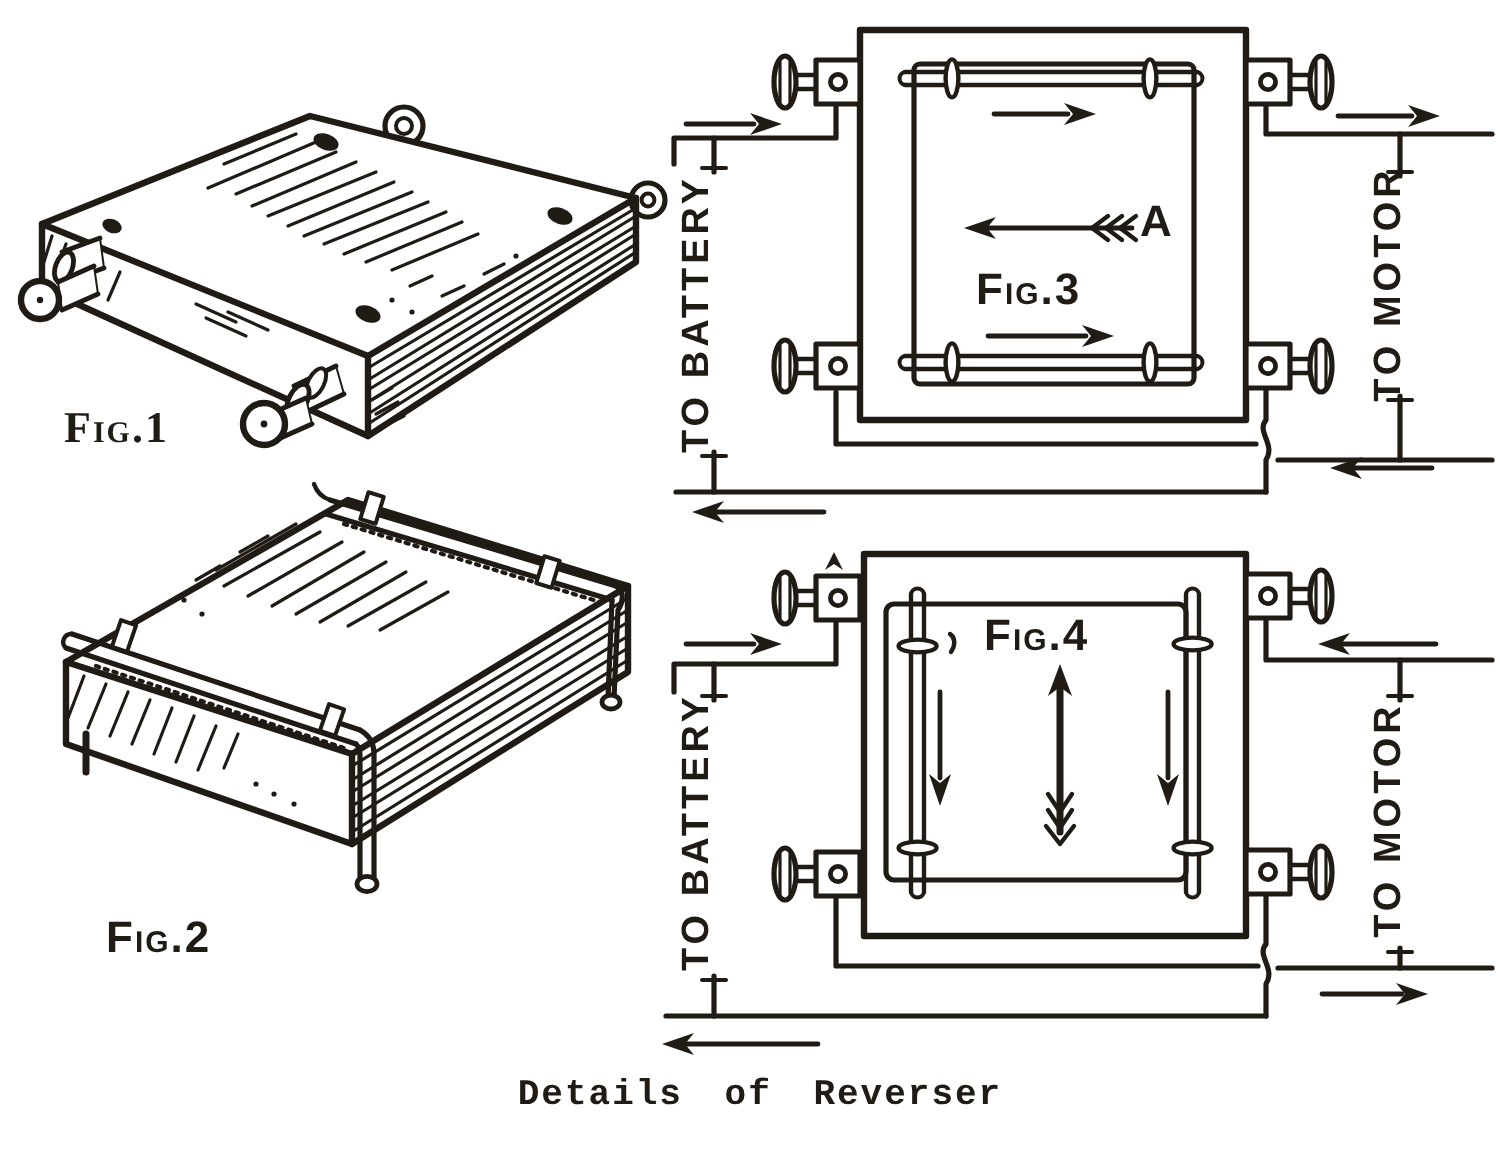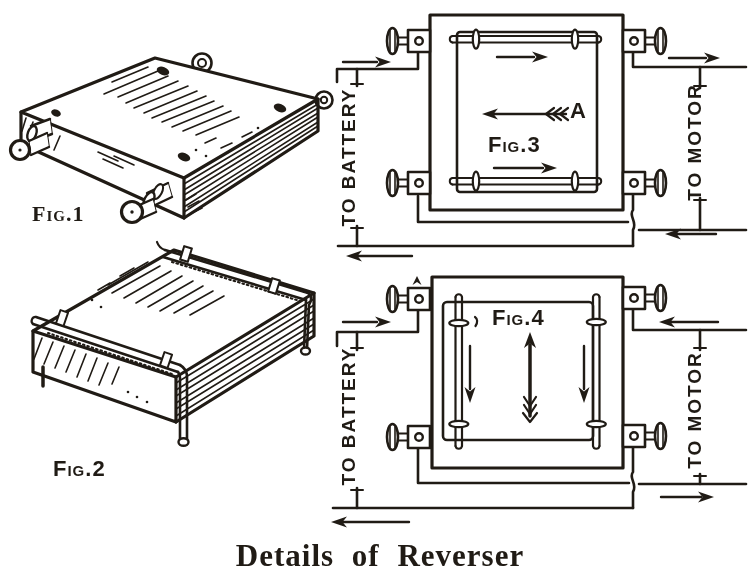--- a/index.html
+++ b/index.html
@@ -12,21 +12,21 @@
   .w32{stroke-width:3.2} .w26{stroke-width:2.6} .w24{stroke-width:2.4} .w22{stroke-width:2.2}
   .w2{stroke-width:2} .w16{stroke-width:1.6} .w35{stroke-width:3.5}
   .ink{fill:var(--ink); stroke:none;}
   .wf{fill:var(--paper);}
   .dash{stroke-dasharray:1.6 3; stroke-width:2.1;}
   .lbl { position:absolute; color:var(--ink); font-weight:bold; }
   .figlbl { font-size:22px; font-variant:small-caps; letter-spacing:1px; white-space:nowrap; }
   .vlbl { width:160px; height:22px; line-height:22px; font-size:19px; letter-spacing:2px;
           text-align:center; transform:rotate(-90deg); white-space:nowrap; }
   .albl { font-size:22px; }
-  .caption { font-family:Liberation Serif, serif; font-size:31px; width:350px; text-align:center;
+  .caption { font-family:Liberation Mono, monospace; font-size:18px; width:350px; text-align:center;
              word-spacing:9px; letter-spacing:1px; }
 </style>
 </head>
 <body>
 
 <div class="canvas">
 <svg width="750" height="575" viewBox="0 0 750 575">
 
   <g>
 

